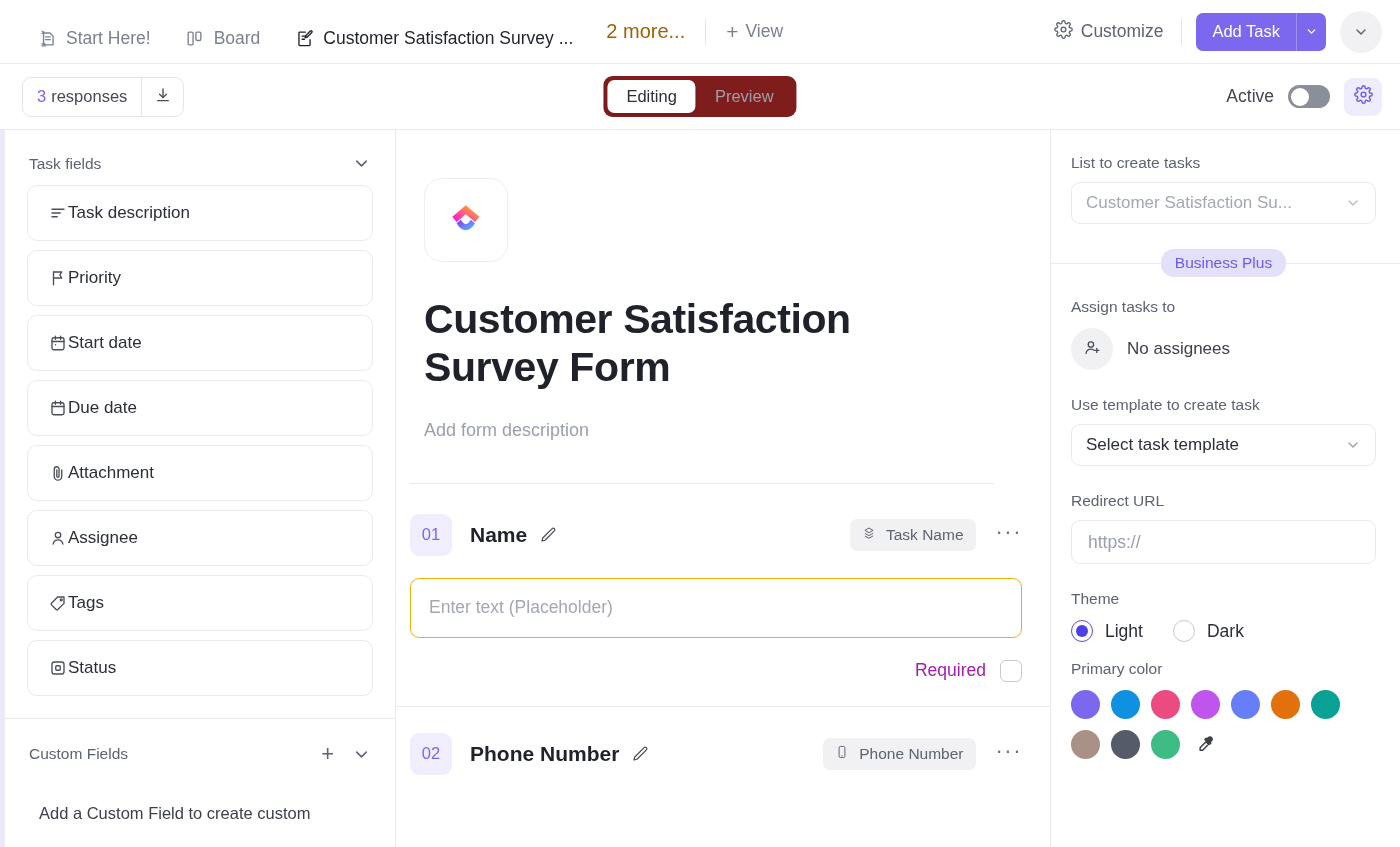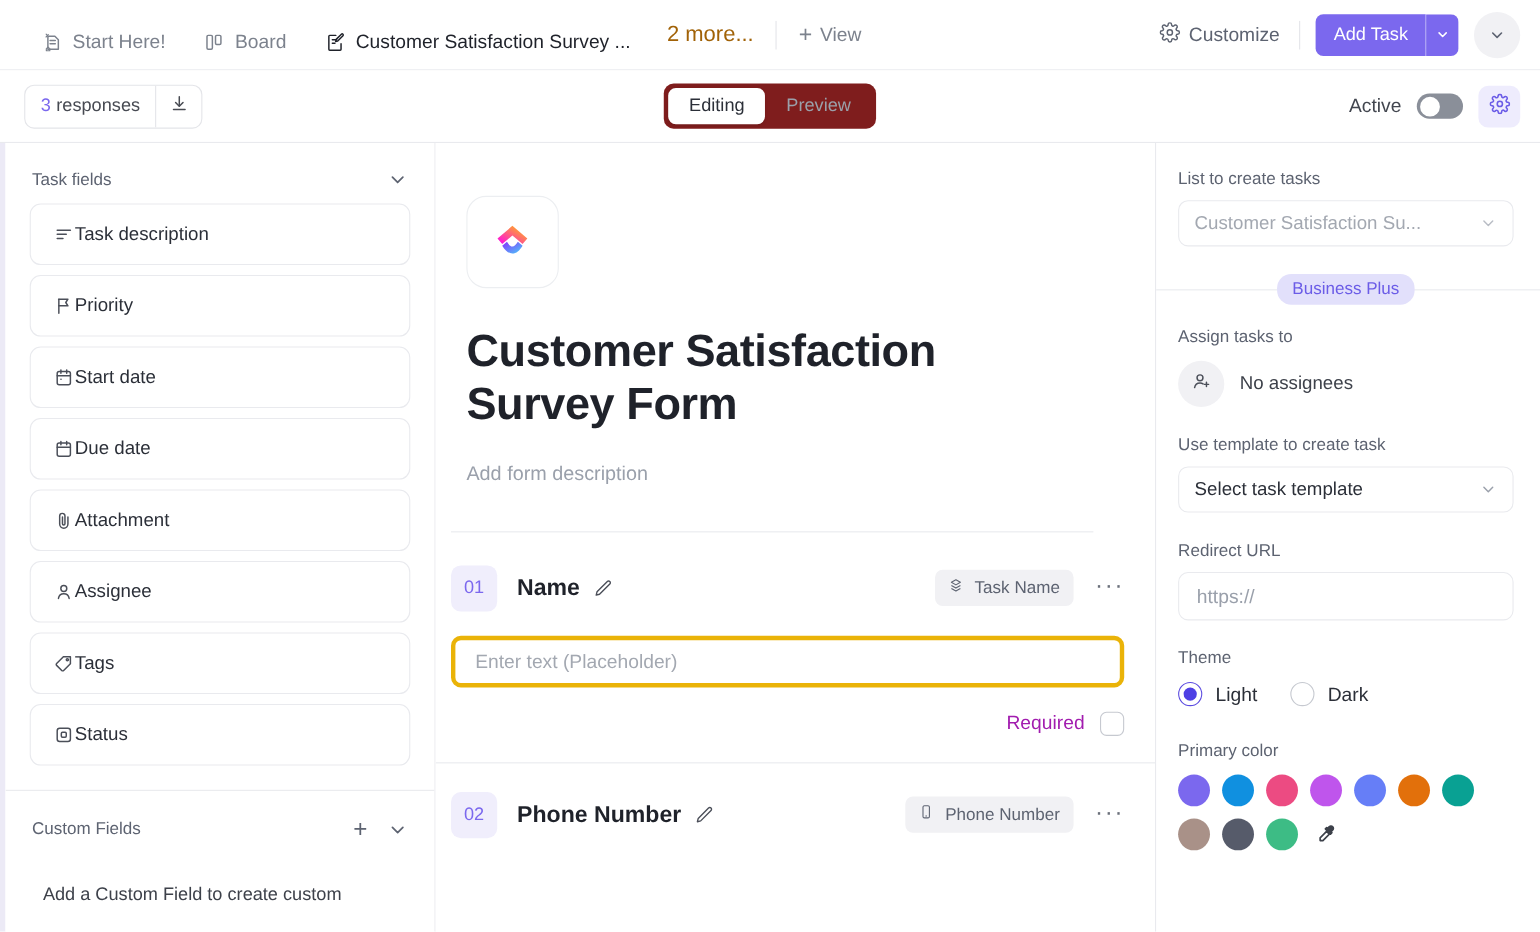--- a/index.html
+++ b/index.html
@@ -172,21 +172,21 @@
   .qtitle { margin-left: 18px; font-size: 21px; font-weight: 700; color: #1f222a; }
   .qpen { margin-left: 12px; display: flex; cursor: pointer; }
   .qright { margin-left: auto; display: flex; align-items: center; gap: 20px; }
   .qtag {
     display: flex; align-items: center; gap: 10px; background: #f1f1f4;
     padding: 7px 12px; border-radius: 7px; font-size: 15.5px; color: #5d6371;
     white-space: nowrap;
   }
   .qdots { font-size: 22px; color: #6b707b; letter-spacing: 1.5px; cursor: pointer; line-height: 10px; padding-bottom: 6px;}
   .qinput {
-    margin-top: 22px; height: 47px; border: 4px solid #eab308; border-radius: 9px;
+    margin-top: 22px; height: 60px; border: 1px solid #eab308; border-radius: 9px;
     display: flex; align-items: center; padding: 0 18px;
     font-size: 17.5px; color: #a3a8b1; cursor: text;
   }
   .qfoot { margin-top: 22px; display: flex; align-items: center; justify-content: flex-end; gap: 14px; }
   .qreq-label { font-size: 17.5px; color: #a21caf; }
   .qcheck { width: 22px; height: 22px; border: 1.6px solid #c6c9d0; border-radius: 6px; cursor: pointer; }
 
   
   .rightpanel {
     width: 350px; flex: none; background: #fff;
@@ -600,21 +600,21 @@
           <span class="radio-label">Light</span>
         </div>
         <div class="radio-opt">
           <span class="radio"></span>
           <span class="radio-label">Dark</span>
         </div>
       </div>
 
       <div class="rp-gap-sm"></div>
 
-      <div class="rp-label" style="margin-top:14px">Primary color</div>
+      <div class="rp-label" style="">Primary color</div>
       <div class="swatches">
         <span class="swatch" style="background:#7b68ee"></span>
         <span class="swatch" style="background:#1090e0"></span>
         <span class="swatch" style="background:#ec4b82"></span>
         <span class="swatch" style="background:#bf55ec"></span>
         <span class="swatch" style="background:#667ef7"></span>
         <span class="swatch" style="background:#e2700b"></span>
         <span class="swatch" style="background:#09a193"></span>
         <span class="swatch" style="background:#a99188"></span>
         <span class="swatch" style="background:#565b6a"></span>

